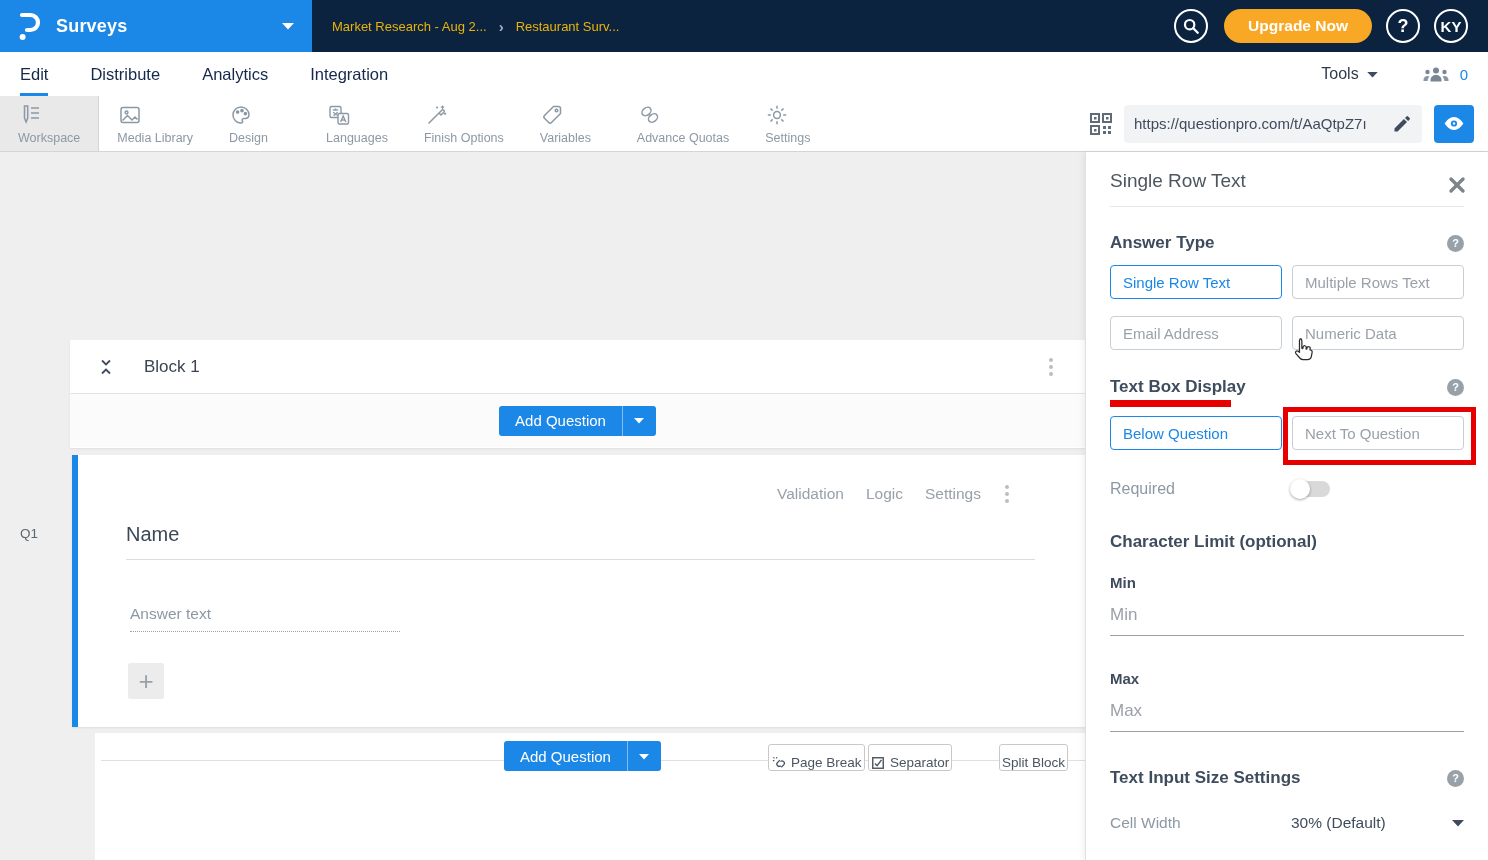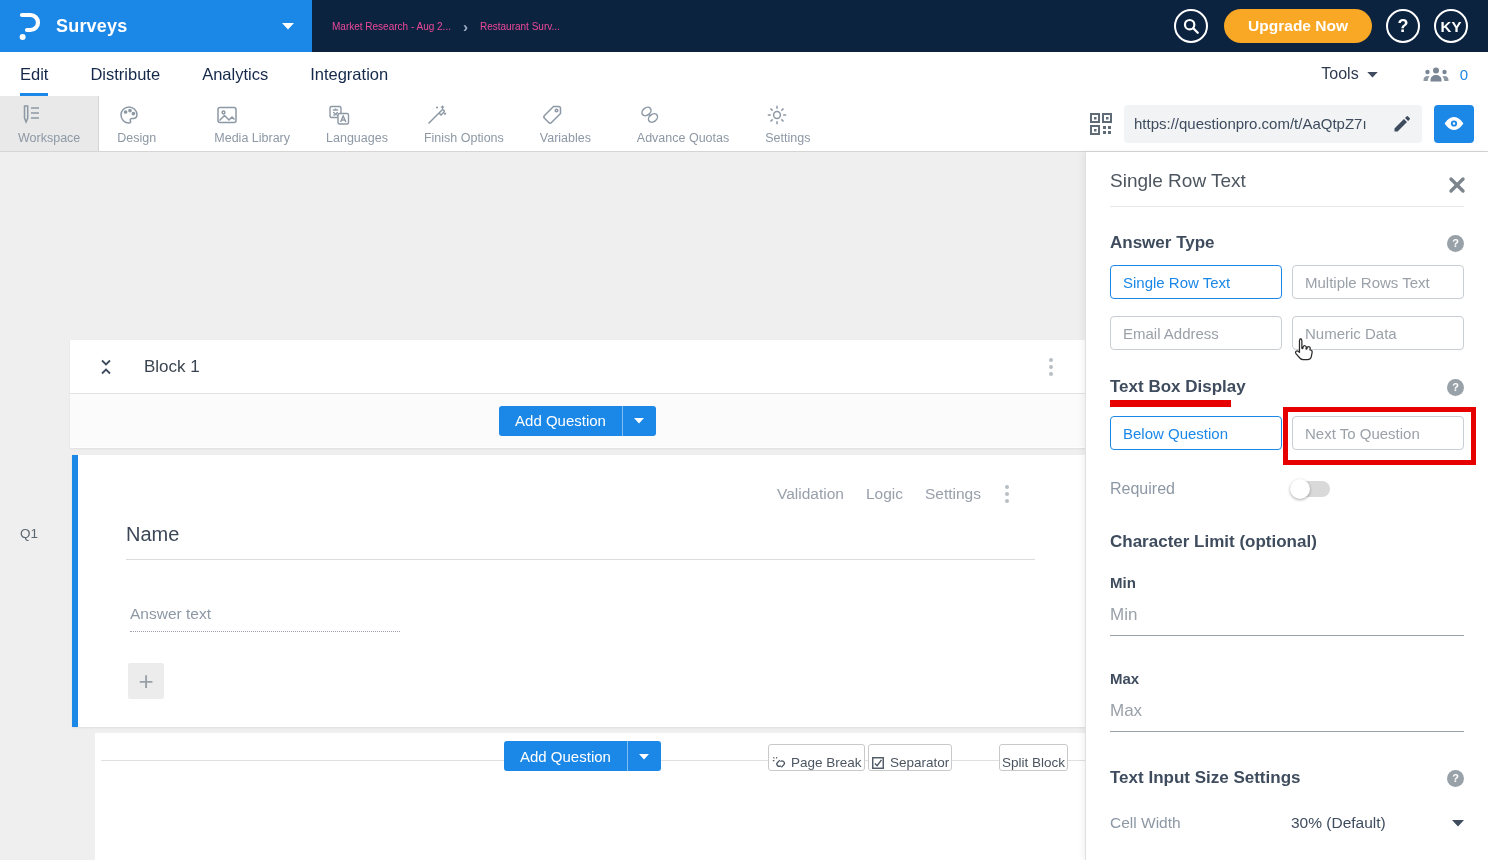--- a/index.html
+++ b/index.html
@@ -5,21 +5,21 @@
   * { box-sizing: border-box; margin: 0; padding: 0; }
   html,body { width:1488px; height:860px; overflow:hidden;
     font-family:"Liberation Sans", sans-serif; background:#efefef; }
 
   
   .topbar { display:flex; height:52px; }
   .topbar-left { width:312px; background:#1b87e6; display:flex; align-items:center; padding:0 18px; }
   .topbar-left .product { color:#fff; font-size:18px; font-weight:600; margin-left:14px; letter-spacing:.2px; }
   .topbar-left .dd-caret { margin-left:auto; }
   .topbar-right { flex:1; background:#0c2340; display:flex; align-items:center; padding:0 20px; }
-  .crumb { color:#ec4899; font-size:10px; font-weight:500; white-space:nowrap; }
+  .crumb { color:#eab308; font-size:13px; font-weight:500; white-space:nowrap; }
   .crumb-sep { color:#9fb0c6; margin:0 12px; font-size:15px; font-weight:700; }
   .topbar-spacer { flex:1; }
   .circle-btn { width:34px; height:34px; border-radius:50%; border:2px solid #fff; color:#fff;
     display:flex; align-items:center; justify-content:center; margin-left:14px; background:transparent;
     font-weight:700; font-size:15px; cursor:pointer; }
   .upgrade-btn { margin-left:16px; background:#f9a825; color:#fff; border:none; border-radius:18px;
     height:34px; padding:0 24px; font-size:15.5px; font-weight:700; cursor:pointer; }
 
   
   .subnav { height:44px; background:#fff; display:flex; align-items:stretch; padding:0 20px;text-align:right; }
@@ -201,38 +201,38 @@
           <path d="M6.5 3v12l1.6 4 1.6-4V3z"></path>
           <line x1="13" y1="5" x2="21" y2="5"></line>
           <line x1="13" y1="10" x2="21" y2="10"></line>
           <line x1="13" y1="15" x2="21" y2="15"></line>
         </svg>
       </span>
     <span class="tool-label">Workspace</span>
   </div>
   <div class="tool-item">
     <span>
+        <svg class="icn" width="26" height="24" viewBox="0 0 26 24" fill="none" stroke="#8d98a5" stroke-width="1.5">
+          <rect x="4" y="4.5" width="18" height="15" rx="2"></rect>
+          <circle cx="9.5" cy="9.5" r="1.4"></circle>
+          <path d="M5.5 17.5l5-5 4.5 4.5 3-3 2.5 2.5"></path>
+        </svg>
+      </span>
+    <span class="tool-label">Media Library</span>
+  </div>
+  <div class="tool-item">
+    <span>
         <svg class="icn" width="24" height="24" viewBox="0 0 24 24" fill="none" stroke="#8d98a5" stroke-width="1.5">
           <path d="M12 4a8 8 0 1 0 0 16c1.6 0 2-1 1.4-2-.8-1.4.2-2.6 1.8-2.6H17a3.5 3.5 0 0 0 3-3.4A8 8 0 0 0 12 4z"></path>
           <circle cx="8.6" cy="9" r="1.1" fill="#8d98a5"></circle>
           <circle cx="13" cy="7.6" r="1.1" fill="#8d98a5"></circle>
           <circle cx="16.4" cy="10.6" r="1.1" fill="#8d98a5"></circle>
         </svg>
       </span>
     <span class="tool-label">Design</span>
-  </div>
-  <div class="tool-item">
-    <span>
-        <svg class="icn" width="26" height="24" viewBox="0 0 26 24" fill="none" stroke="#8d98a5" stroke-width="1.5">
-          <rect x="4" y="4.5" width="18" height="15" rx="2"></rect>
-          <circle cx="9.5" cy="9.5" r="1.4"></circle>
-          <path d="M5.5 17.5l5-5 4.5 4.5 3-3 2.5 2.5"></path>
-        </svg>
-      </span>
-    <span class="tool-label">Media Library</span>
   </div>
   <div class="tool-item">
     <span>
         <svg class="icn" width="26" height="24" viewBox="0 0 26 24">
           <g fill="none" stroke="#8d98a5" stroke-width="1.4">
             <rect x="4" y="3.5" width="11" height="11" rx="1.5"></rect>
             <line x1="6.8" y1="7" x2="12.2" y2="7"></line>
             <line x1="9.5" y1="5.5" x2="9.5" y2="7"></line>
             <path d="M7.3 9c1 1.8 2.7 2.8 4.6 3.1M11.6 9c-.8 1.9-2.3 2.9-4.3 3.3"></path>
           </g>

